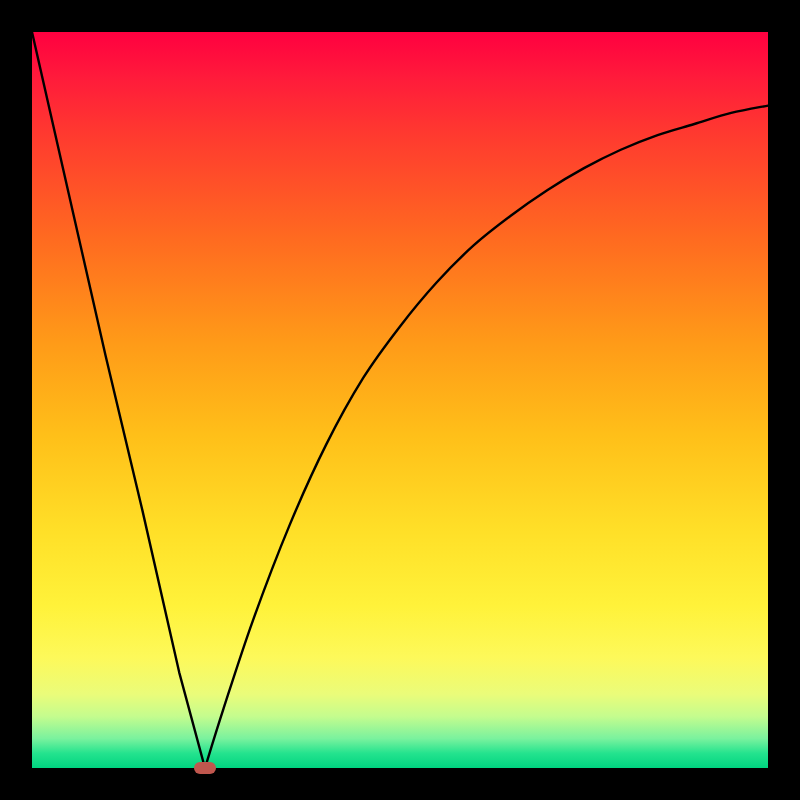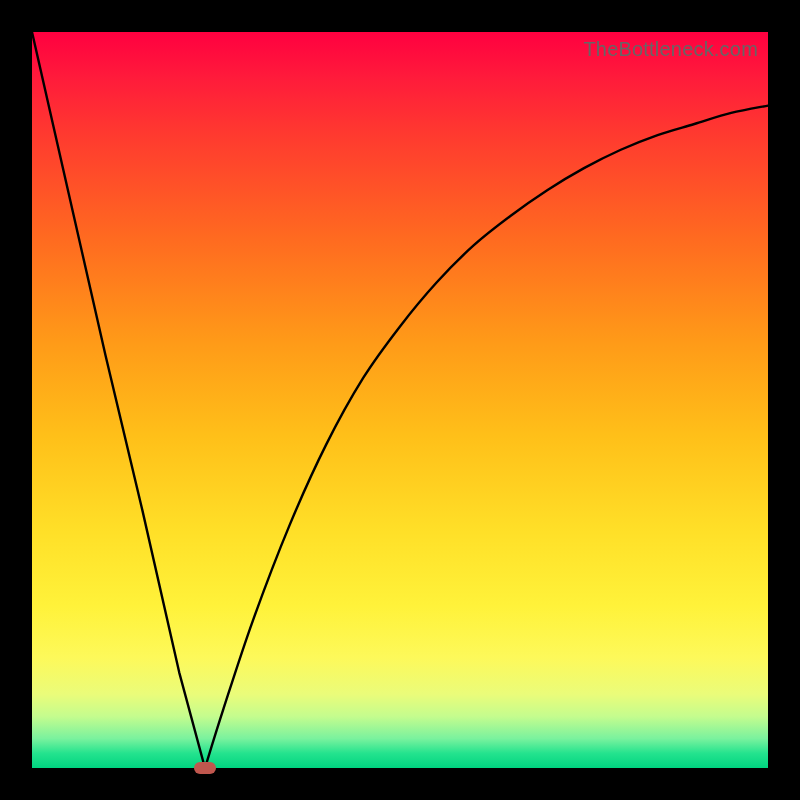--- a/index.html
+++ b/index.html
@@ -65,19 +65,18 @@
     border-radius: 6px;
     background: #c0574e;
     transform: translate(-50%, -50%);
   }
 </style>
 </head>
 <body>
 
 <div class="frame">
   <div class="plot-area">
-    <div class="attribution">TheBottleneck.com</div>
     <svg class="curve" viewBox="0 0 736 736" preserveAspectRatio="none">
       <path id="curve-path" d="M 0.00 0.00 L 36.80 161.92 L 73.60 323.84 L 110.40 478.40 L 147.20 640.32 L 172.96 736.00 L 172.96 736.00 C 176.03 726.19, 183.39 701.65, 191.36 677.12 C 199.33 652.59, 209.76 619.47, 220.80 588.80 C 231.84 558.13, 245.33 522.56, 257.60 493.12 C 269.87 463.68, 282.13 436.69, 294.40 412.16 C 306.67 387.63, 318.93 365.55, 331.20 345.92 C 343.47 326.29, 355.73 310.35, 368.00 294.40 C 380.27 278.45, 392.53 263.73, 404.80 250.24 C 417.07 236.75, 429.33 224.48, 441.60 213.44 C 453.87 202.40, 466.13 193.20, 478.40 184.00 C 490.67 174.80, 502.93 166.21, 515.20 158.24 C 527.47 150.27, 539.73 142.91, 552.00 136.16 C 564.27 129.41, 576.53 123.28, 588.80 117.76 C 601.07 112.24, 613.33 107.33, 625.60 103.04 C 637.87 98.75, 650.13 95.68, 662.40 92.00 C 674.67 88.32, 686.93 84.03, 699.20 80.96 C 711.47 77.89, 729.87 74.83, 736.00 73.60" fill="none" stroke="#000" stroke-width="2.4" stroke-linecap="round" stroke-linejoin="round"></path>
     </svg>
     <div class="marker" id="min-marker" style="left: 172.96px; top: 736px;"></div>
   </div>
 </div>
 
 </body></html>

